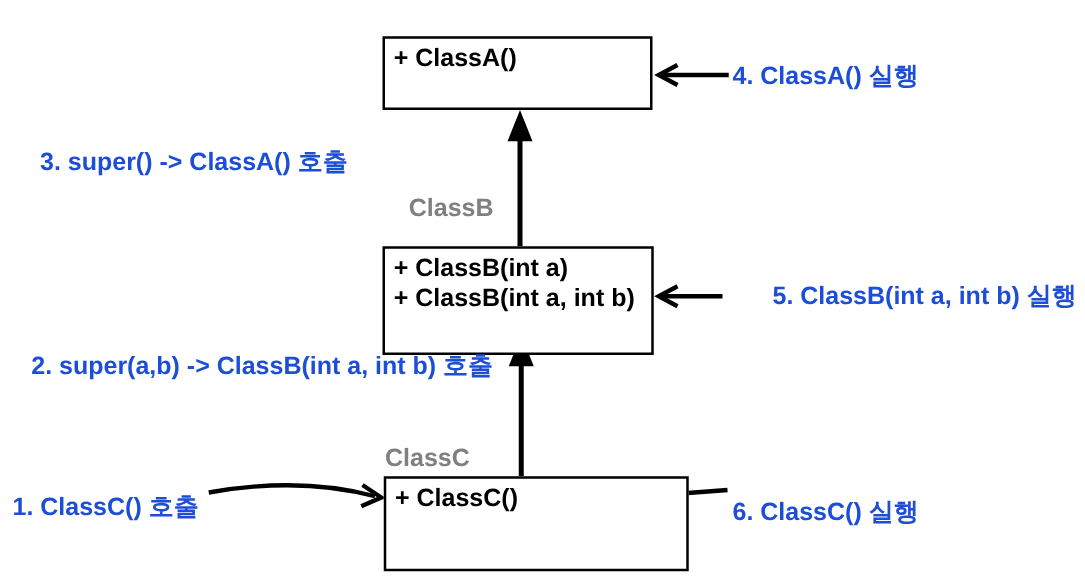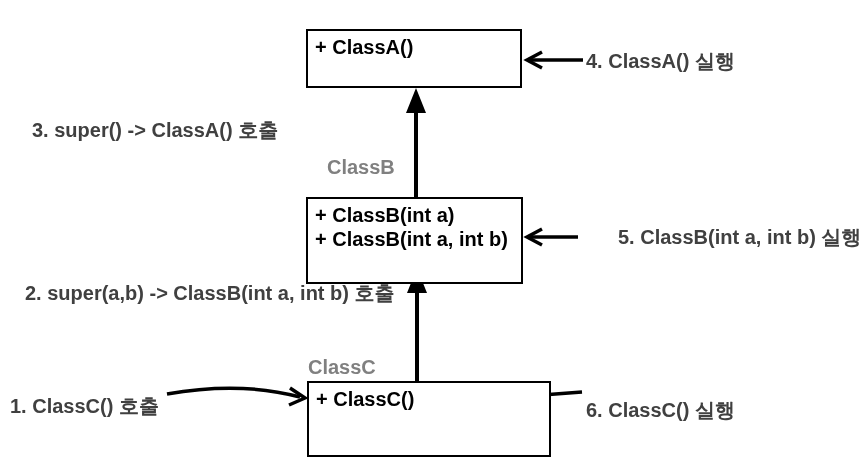--- a/index.html
+++ b/index.html
@@ -41,21 +41,21 @@
     font-size: 20px;
     font-weight: bold;
     color: #000000;
     line-height: 24px;
     white-space: nowrap;
   }
   .annotation {
     position: absolute;
     font-size: 20px;
     font-weight: bold;
-    color: #404040;
+    color: #1d4ed8;
     line-height: 24px;
     white-space: nowrap;
   }
 </style>
 </head>
 <body>
 
 <div id="stage">
 
   <svg id="arrow-layer" viewBox="0 0 868 470" xmlns="http://www.w3.org/2000/svg">

